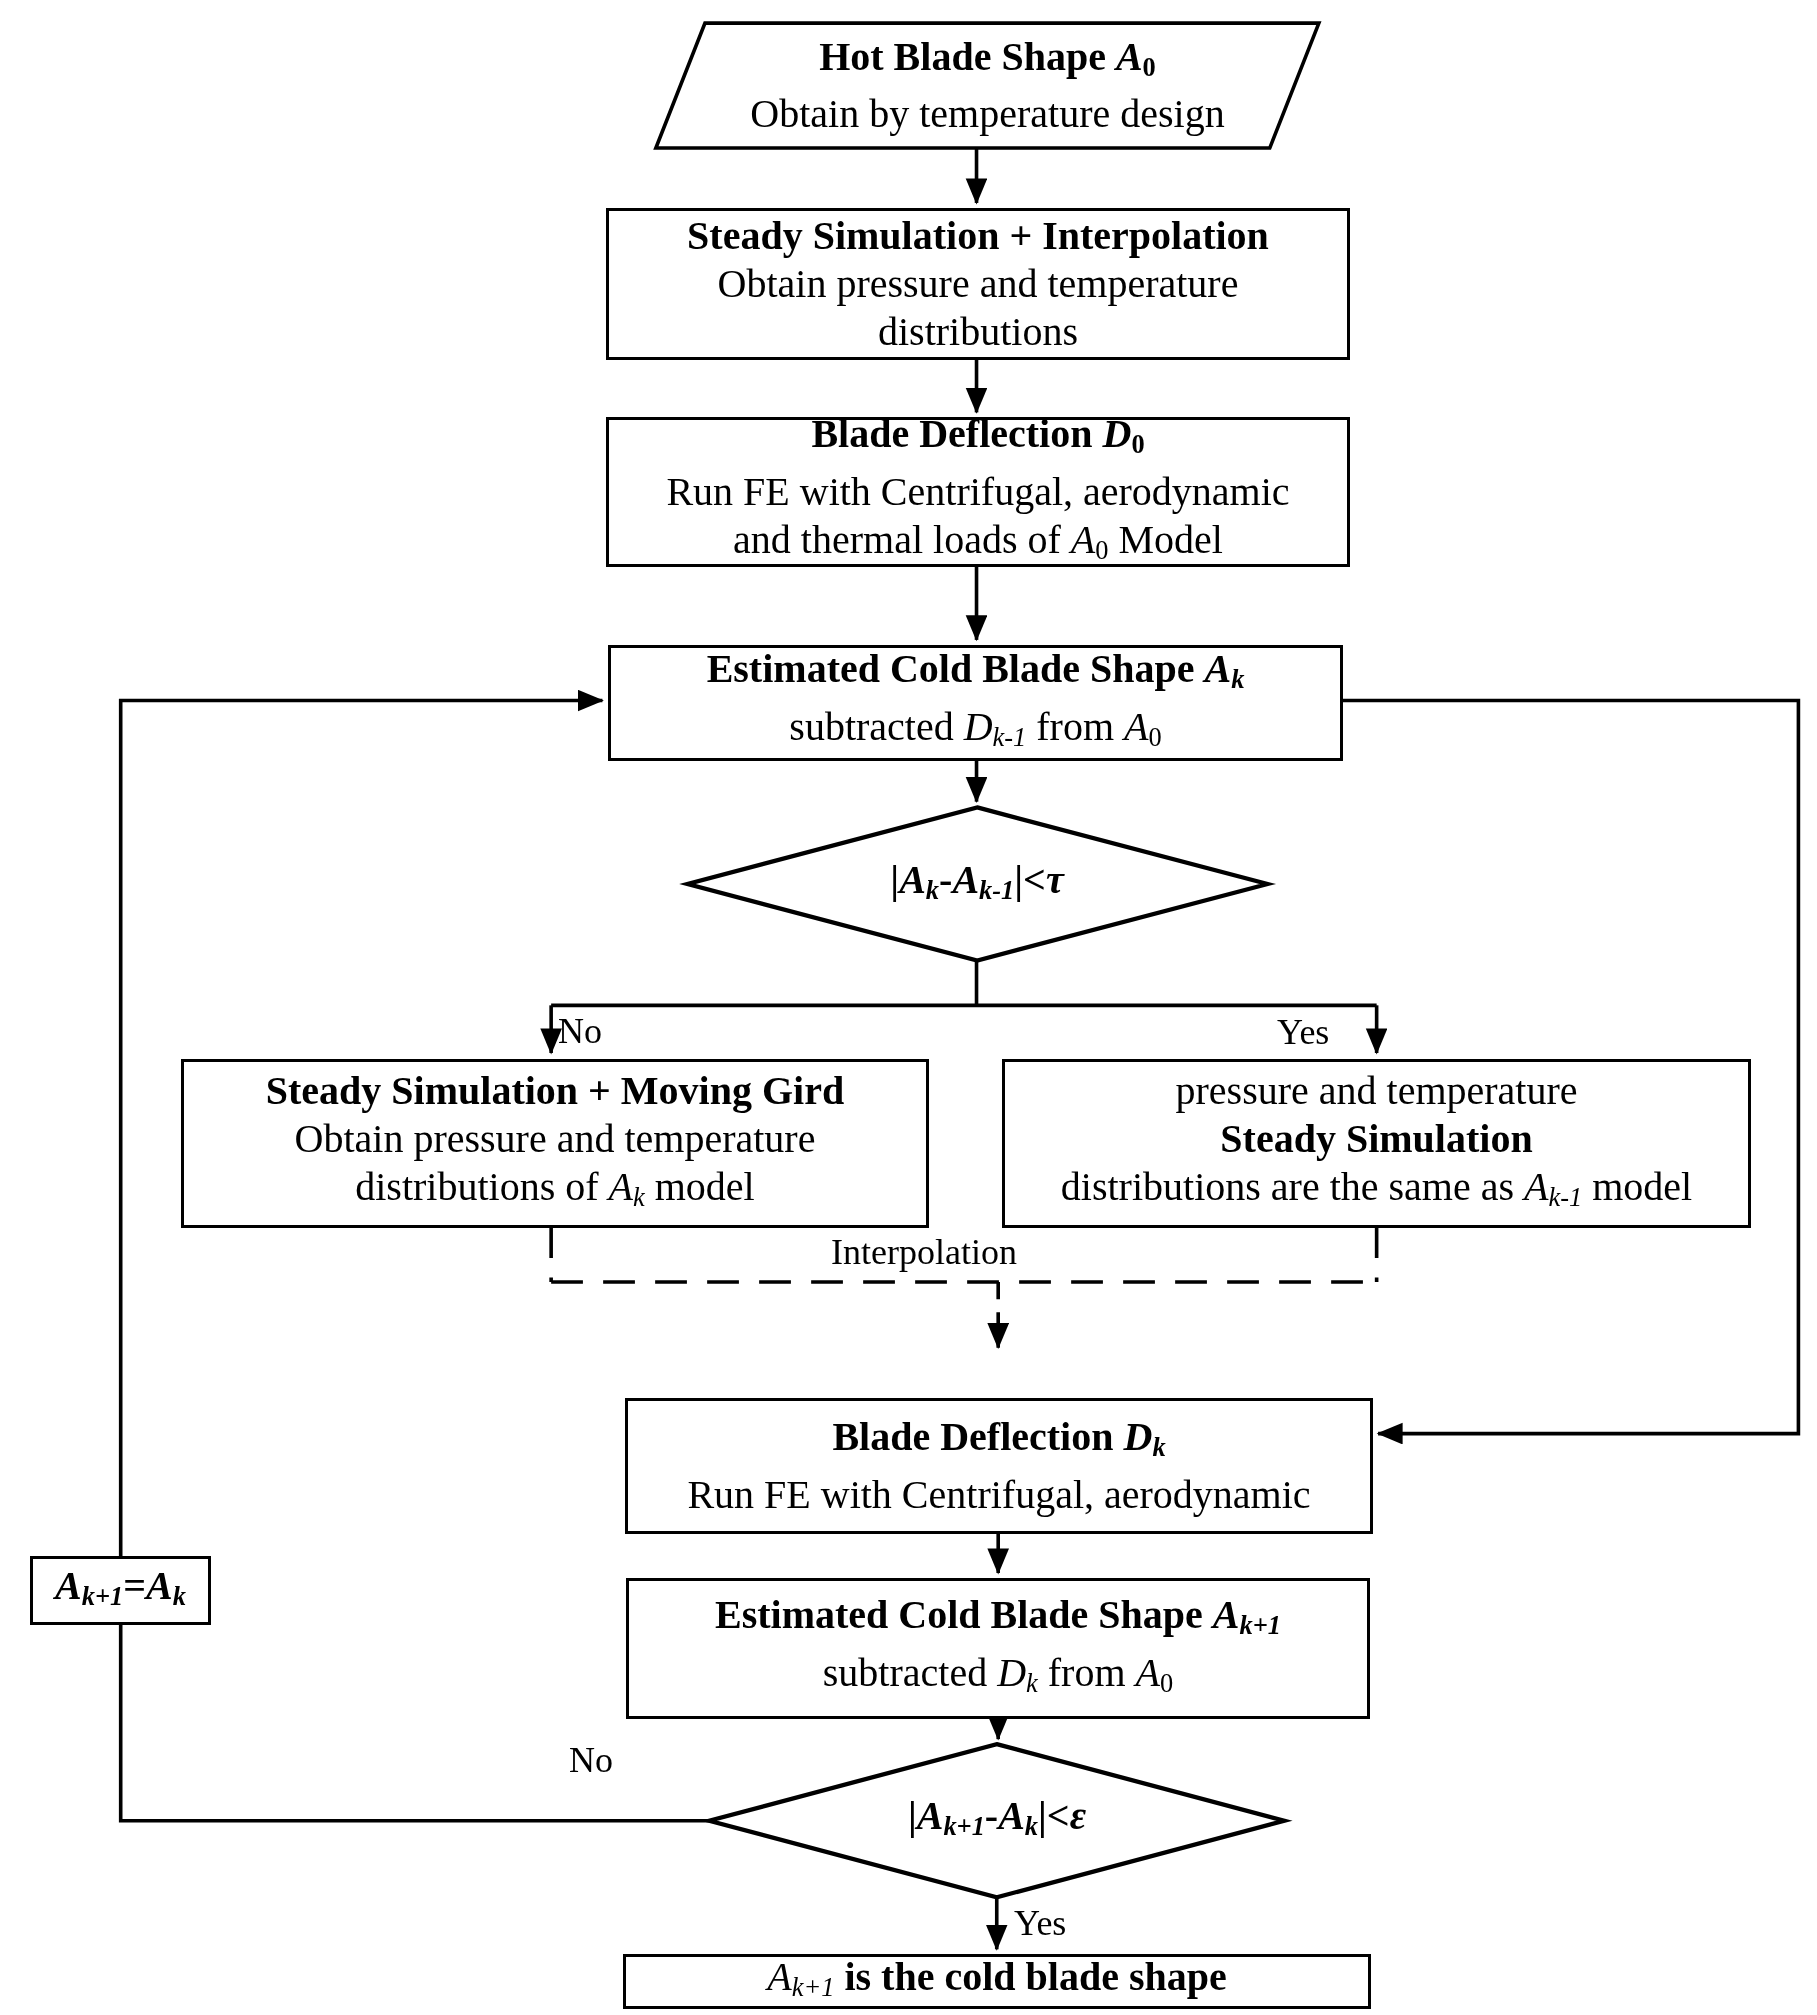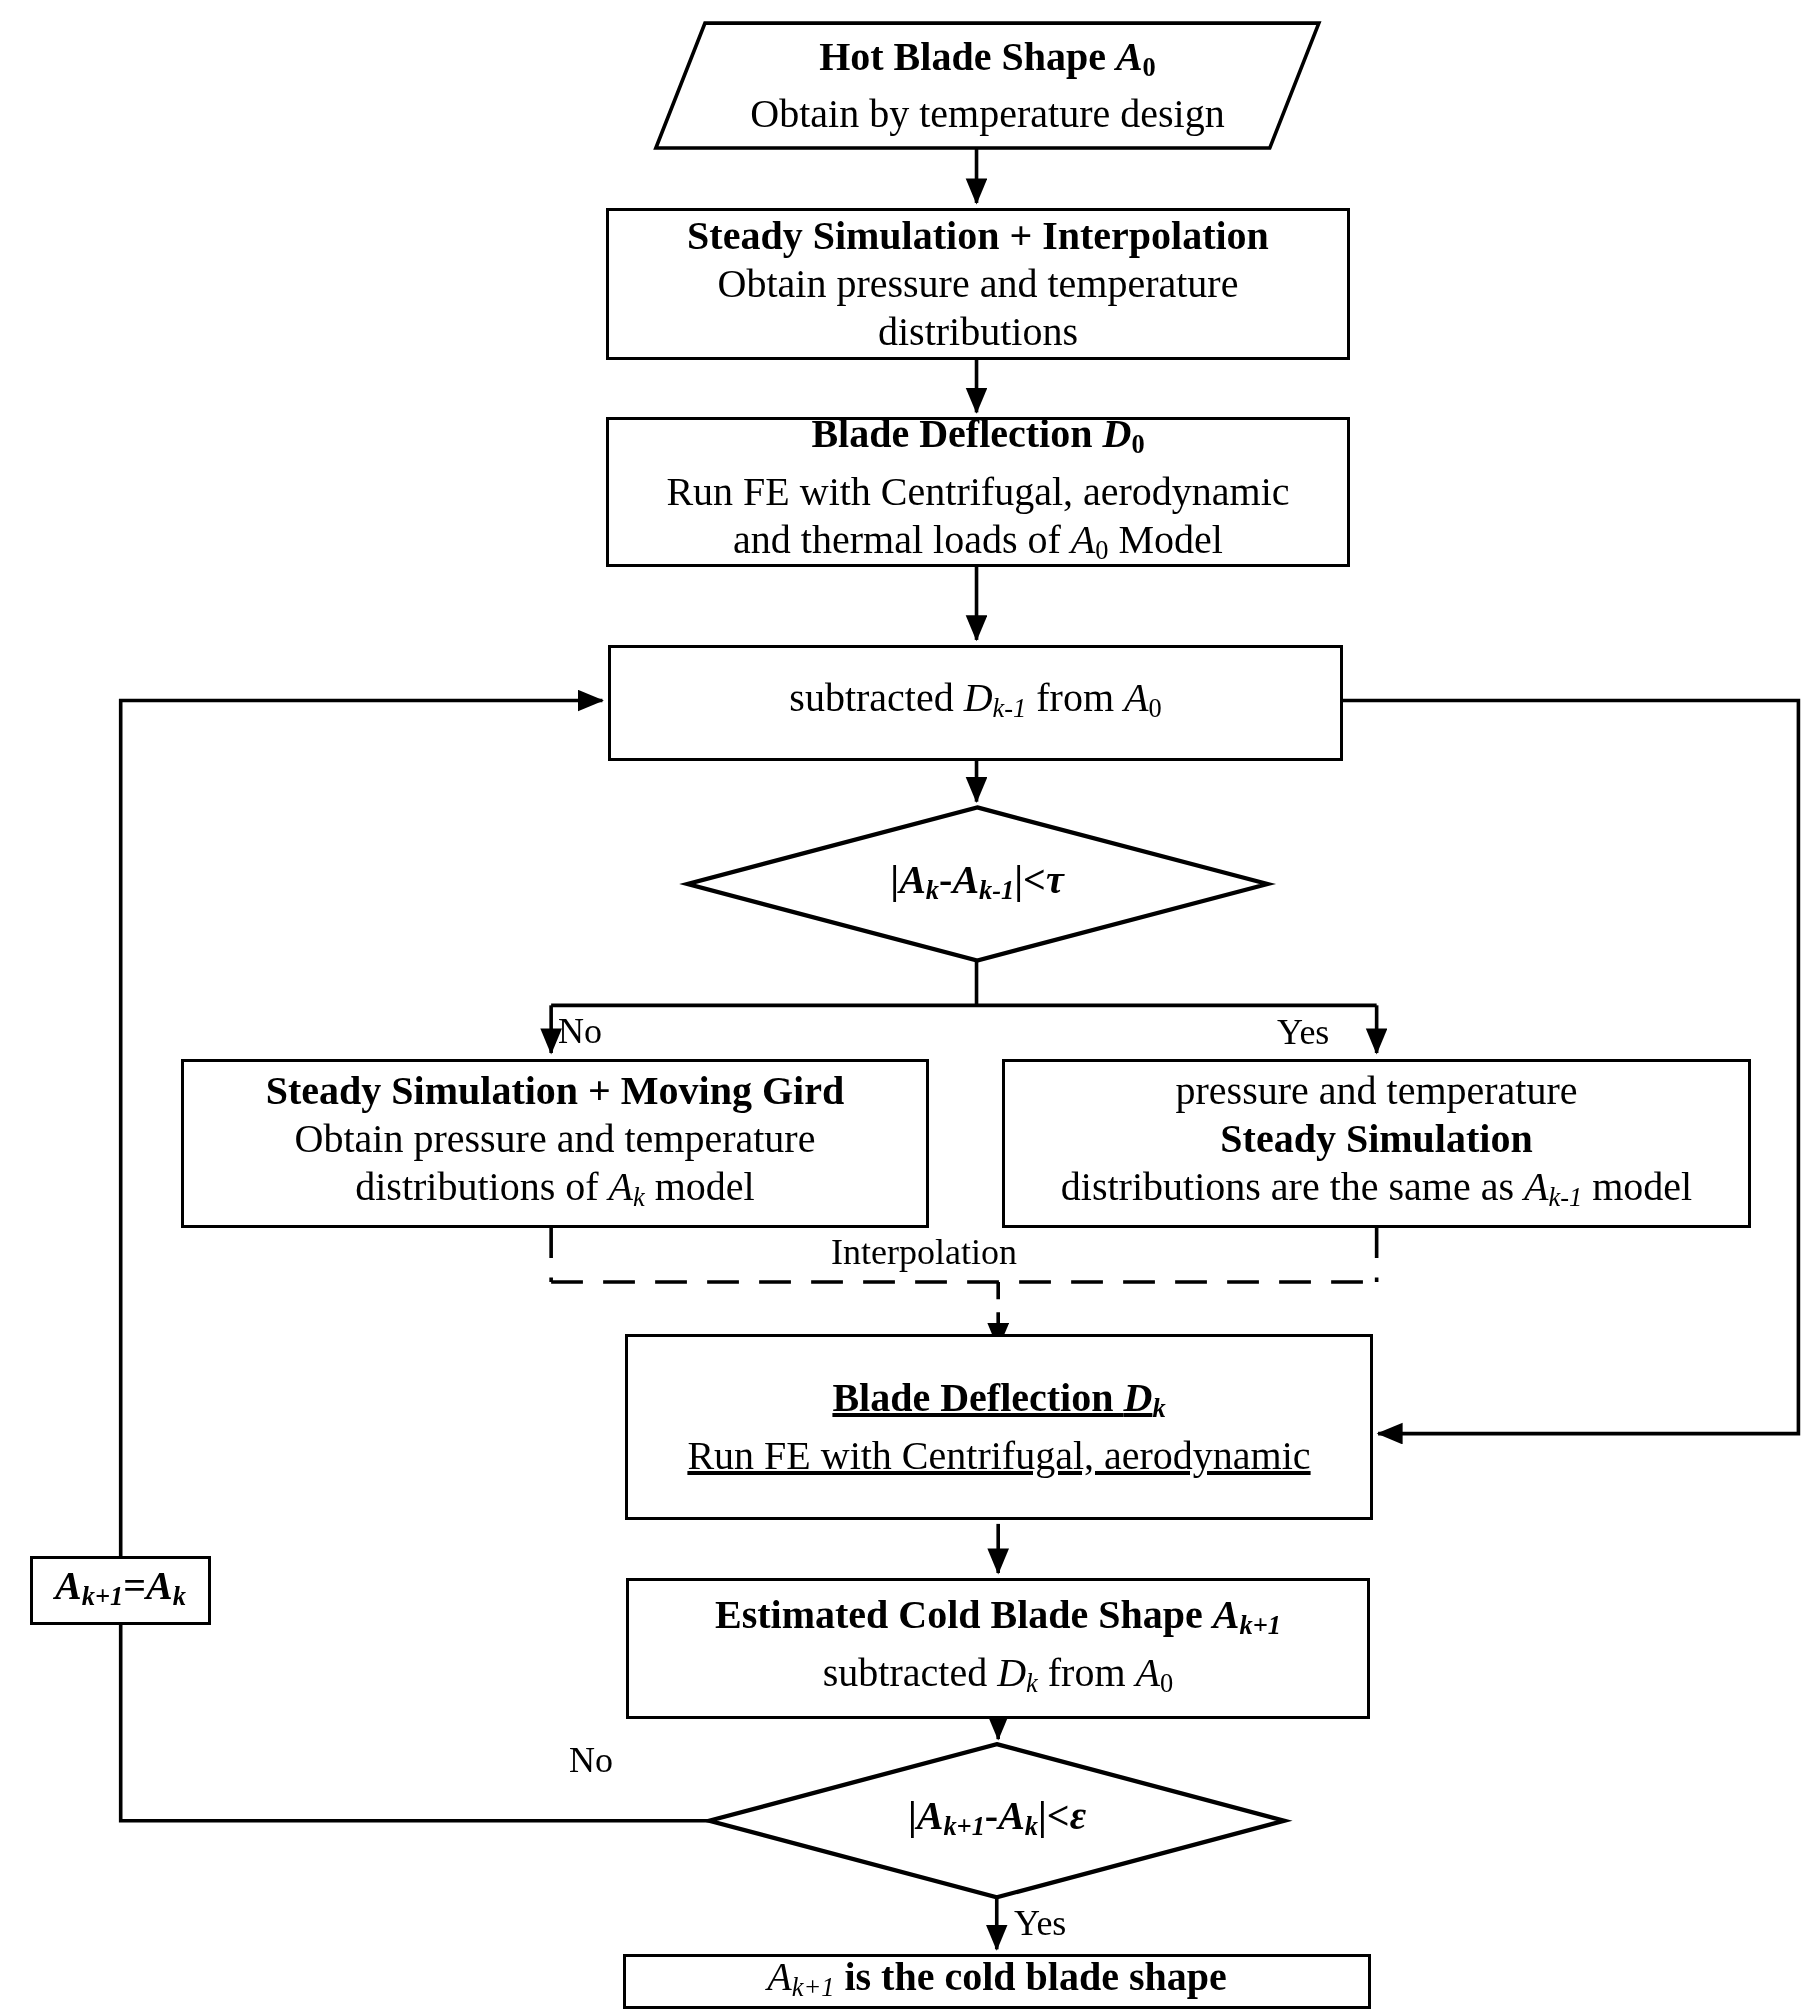--- a/index.html
+++ b/index.html
@@ -80,20 +80,21 @@
     <div><span>distributions</span></div>
   </div>
 
   <div class="node box" style="left:606px;top:417px;width:744px;height:150px;">
     <div><span class="b">Blade Deflection </span><span class="b i">D</span><span class="b s">0</span></div>
     <div><span>Run FE with Centrifugal, aerodynamic</span></div>
     <div><span>and thermal loads of </span><span class="i">A</span><span class="s">0</span><span> Model</span></div>
   </div>
 
   <div class="node box" style="left:608px;top:645px;width:735px;height:116px;">
+    <div><span class="b">Estimated Cold Blade Shape </span><span class="b i">A</span><span class="b i s">k</span></div>
     <div><span>subtracted </span><span class="i">D</span><span class="i s">k-1</span><span> from </span><span class="i">A</span><span class="s">0</span></div>
   </div>
 
   <div class="node plain" style="left:724px;top:852px;width:506px;height:65px;">
     <div><span class="b">|</span><span class="b i">A</span><span class="b i s">k</span><span class="b">-</span><span class="b i">A</span><span class="b i s">k-1</span><span class="b">|&lt;</span><span class="b i">τ</span></div>
   </div>
 
   <div class="freelabel" style="left:558px;top:1010px;">No</div>
   <div class="freelabel" style="left:1277px;top:1011px;">Yes</div>
 
@@ -104,21 +105,21 @@
   </div>
 
   <div class="node box" style="left:1002px;top:1059px;width:749px;height:169px;">
     <div><span>pressure and temperature</span></div>
     <div><span class="b">Steady Simulation</span></div>
     <div><span>distributions are the same as </span><span class="i">A</span><span class="i s">k-1</span><span> model</span></div>
   </div>
 
   <div class="freelabel" style="left:831px;top:1231px;width:311px;text-align:left;">Interpolation</div>
 
-  <div class="node box" style="left:625px;top:1334px;width:748px;height:186px;text-decoration:underline;">
+  <div class="node box" style="left:625px;top:1398px;width:748px;height:136px;">
     <div><span class="b">Blade Deflection </span><span class="b i">D</span><span class="b i s">k</span></div>
     <div><span>Run FE with Centrifugal, aerodynamic</span></div>
   </div>
 
   <div class="node box" style="left:626px;top:1578px;width:744px;height:141px;">
     <div><span class="b">Estimated Cold Blade Shape </span><span class="b i">A</span><span class="b i s">k+1</span></div>
     <div><span>subtracted </span><span class="i">D</span><span class="i s">k</span><span> from </span><span class="i">A</span><span class="s">0</span></div>
   </div>
 
   <div class="node box" style="left:30px;top:1556px;width:181px;height:69px;">

